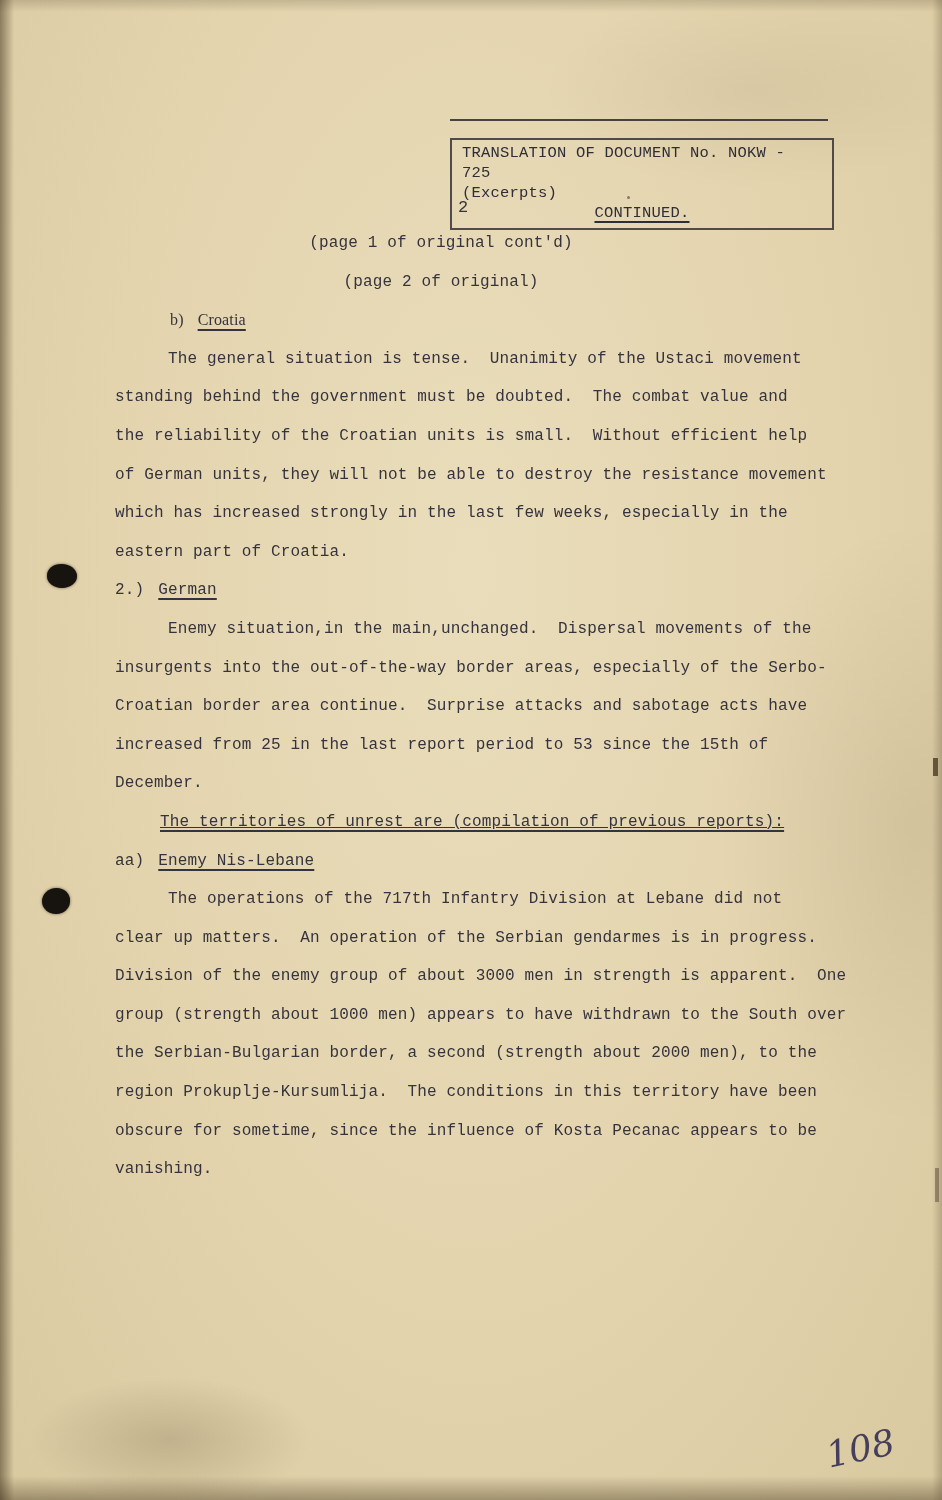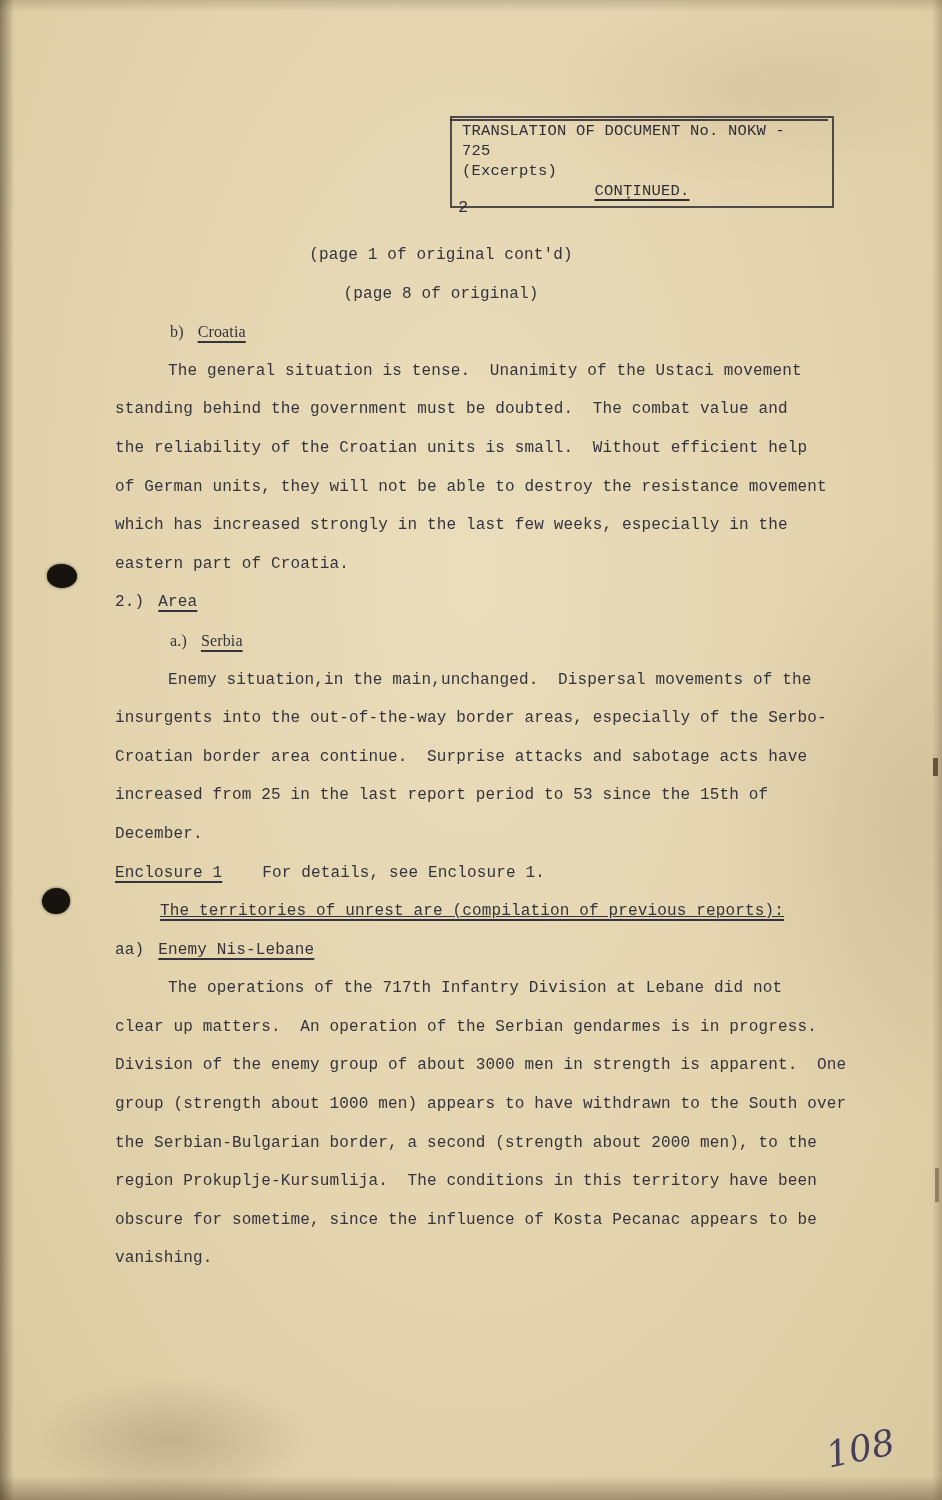--- a/index.html
+++ b/index.html
@@ -27,34 +27,34 @@
       radial-gradient(ellipse 200px 90px at 18% 96%, rgba(80,62,35,0.20), rgba(80,62,35,0) 70%),
       radial-gradient(ellipse 300px 140px at 80% 6%, rgba(120,100,70,0.10), rgba(120,100,70,0) 70%),
       radial-gradient(ellipse 260px 400px at 97% 55%, rgba(110,92,62,0.12), rgba(110,92,62,0) 75%);
   }
   .header-topline {
     position:absolute; left:450px; top:119px;
     width:378px; height:2px;
     background:rgba(42,40,48,0.85);
   }
   .header-box {
-    position:absolute; left:450px; top:116px;
+    position:absolute; left:450px; top:138px;
     width:360px;
     border:2px solid rgba(42,40,48,0.80);
     padding:3px 10px 5px 10px;
     font-size:15.5px; line-height:20px;
     letter-spacing:0.2px;
     color:#2f2d38;
   }
   .pagenum {
     position:absolute; left:458px; top:198px;
     font-size:17px; color:#34323c;
   }
   .content {
-    position:absolute; left:115px; top:236px;
+    position:absolute; left:115px; top:224px;
     width:762px;
     font-size:16px; line-height:38.6px;
     letter-spacing:0.15px;
     color:#35333d;
   }
   .content p { margin:0; }
   .para { text-indent:53px; white-space:pre-wrap; }
   .center { text-align:center; margin-right:110px !important; }
   .ind { padding-left:55px;font-family:Liberation Serif, serif; }
   .ind2 { padding-left:45px;text-decoration:underline; }
@@ -100,40 +100,38 @@
   <div class="header-box">
     <div>TRANSLATION OF DOCUMENT No. NOKW - 725</div>
     <div>(Excerpts)</div>
     <div class="u">CONTINUED.</div>
   </div>
 
   <div class="pagenum">2</div>
 
   <div class="content">
     <p class="center">(page 1 of original cont'd)</p>
-    <p class="center">(page 8 of original)</p>
+    <p class="center">(page 2 of original)</p>
 
     <p class="ind"><span class="lbl">b)</span><span class="u">Croatia</span></p>
     <p class="para">The general situation is tense.  Unanimity of the Ustaci movement
 standing behind the government must be doubted.  The combat value and
 the reliability of the Croatian units is small.  Without efficient help
 of German units, they will not be able to destroy the resistance movement
 which has increased strongly in the last few weeks, especially in the
 eastern part of Croatia.</p>
 
-    <p><span class="lbl">2.)</span><span class="u">Area</span></p>
+    <p><span class="lbl">2.)</span><span class="u">German</span></p>
 
-    <p class="ind"><span class="lbl">a.)</span><span class="u">Serbia</span></p>
     <p class="para">Enemy situation,in the main,unchanged.  Dispersal movements of the
 insurgents into the out-of-the-way border areas, especially of the Serbo-
 Croatian border area continue.  Surprise attacks and sabotage acts have
 increased from 25 in the last report period to 53 since the 15th of
 December.</p>
 
-    <p><span class="u">Enclosure 1</span><span class="encl-gap">For details, see Enclosure 1.</span></p>
 
     <p class="ind2"><span class="u">The territories of unrest are (compilation of previous reports):</span></p>
 
     <p><span class="lbl">aa)</span><span class="u">Enemy Nis-Lebane</span></p>
     <p class="para">The operations of the 717th Infantry Division at Lebane did not
 clear up matters.  An operation of the Serbian gendarmes is in progress.
 Division of the enemy group of about 3000 men in strength is apparent.  One
 group (strength about 1000 men) appears to have withdrawn to the South over
 the Serbian-Bulgarian border, a second (strength about 2000 men), to the
 region Prokuplje-Kursumlija.  The conditions in this territory have been

